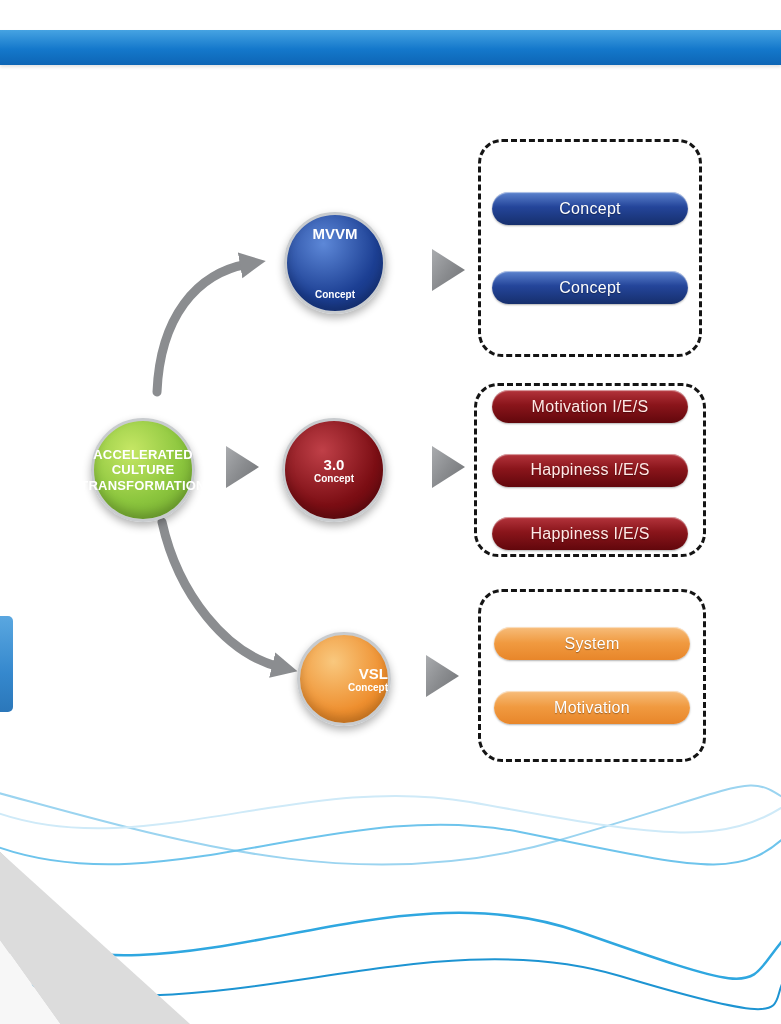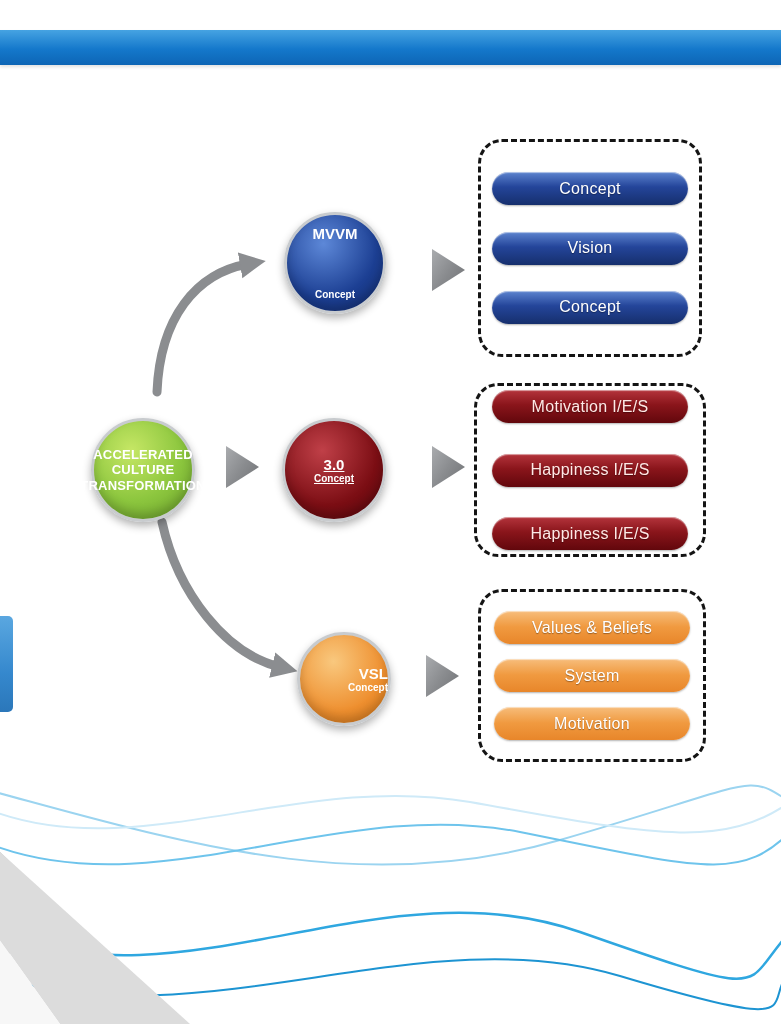--- a/index.html
+++ b/index.html
@@ -55,21 +55,20 @@
   .mvvm-circle {
     left: 284px; top: 212px;
     width: 96px; height: 96px;
     background: radial-gradient(circle at 38% 30%, #5d88d8 0%, #1c3f93 60%, #132e71 100%);
     gap: 47px;
   }
   .c30-circle {
     left: 282px; top: 418px;
     width: 98px; height: 98px;
     background: radial-gradient(circle at 38% 30%, #c04048 0%, #7c0e14 60%, #58060b 100%);
-    text-decoration: underline;
   }
   .vsl-circle {
     left: 297px; top: 632px;
     width: 88px; height: 88px;
     background: radial-gradient(circle at 38% 30%, #f9c87e 0%, #ee8f2f 62%, #d87918 100%);
     align-items: flex-end;
   }
   .c-title { font-size: 15px; line-height: 1.15; }
   .c-sub   { font-size: 10px; line-height: 1.15; }
 
@@ -172,37 +171,35 @@
   <div class="tri tri-mvvm"></div>
   <div class="tri tri-30"></div>
   <div class="tri tri-vsl"></div>
 
   <div class="circle mvvm-circle">
     <div class="c-title">MVVM</div>
     <div class="c-sub">Concept</div>
   </div>
   <div class="dash box-mvvm">
     <div class="pill pill-blue">Concept</div>
-    <div class="pill pill-blue">Vision</div>
     <div class="pill pill-blue">Concept</div>
   </div>
 
   <div class="circle c30-circle">
     <div class="c-title">3.0</div>
     <div class="c-sub">Concept</div>
   </div>
   <div class="dash box-30">
     <div class="pill pill-red">Motivation I/E/S</div>
     <div class="pill pill-red">Happiness I/E/S</div>
     <div class="pill pill-red">Happiness I/E/S</div>
   </div>
 
   <div class="circle vsl-circle">
     <div class="c-title">VSL</div>
     <div class="c-sub">Concept</div>
   </div>
   <div class="dash box-vsl">
-    <div class="pill pill-orange">Values &amp; Beliefs</div>
     <div class="pill pill-orange">System</div>
     <div class="pill pill-orange">Motivation</div>
   </div>
 
 </div>
 
 </body></html>

